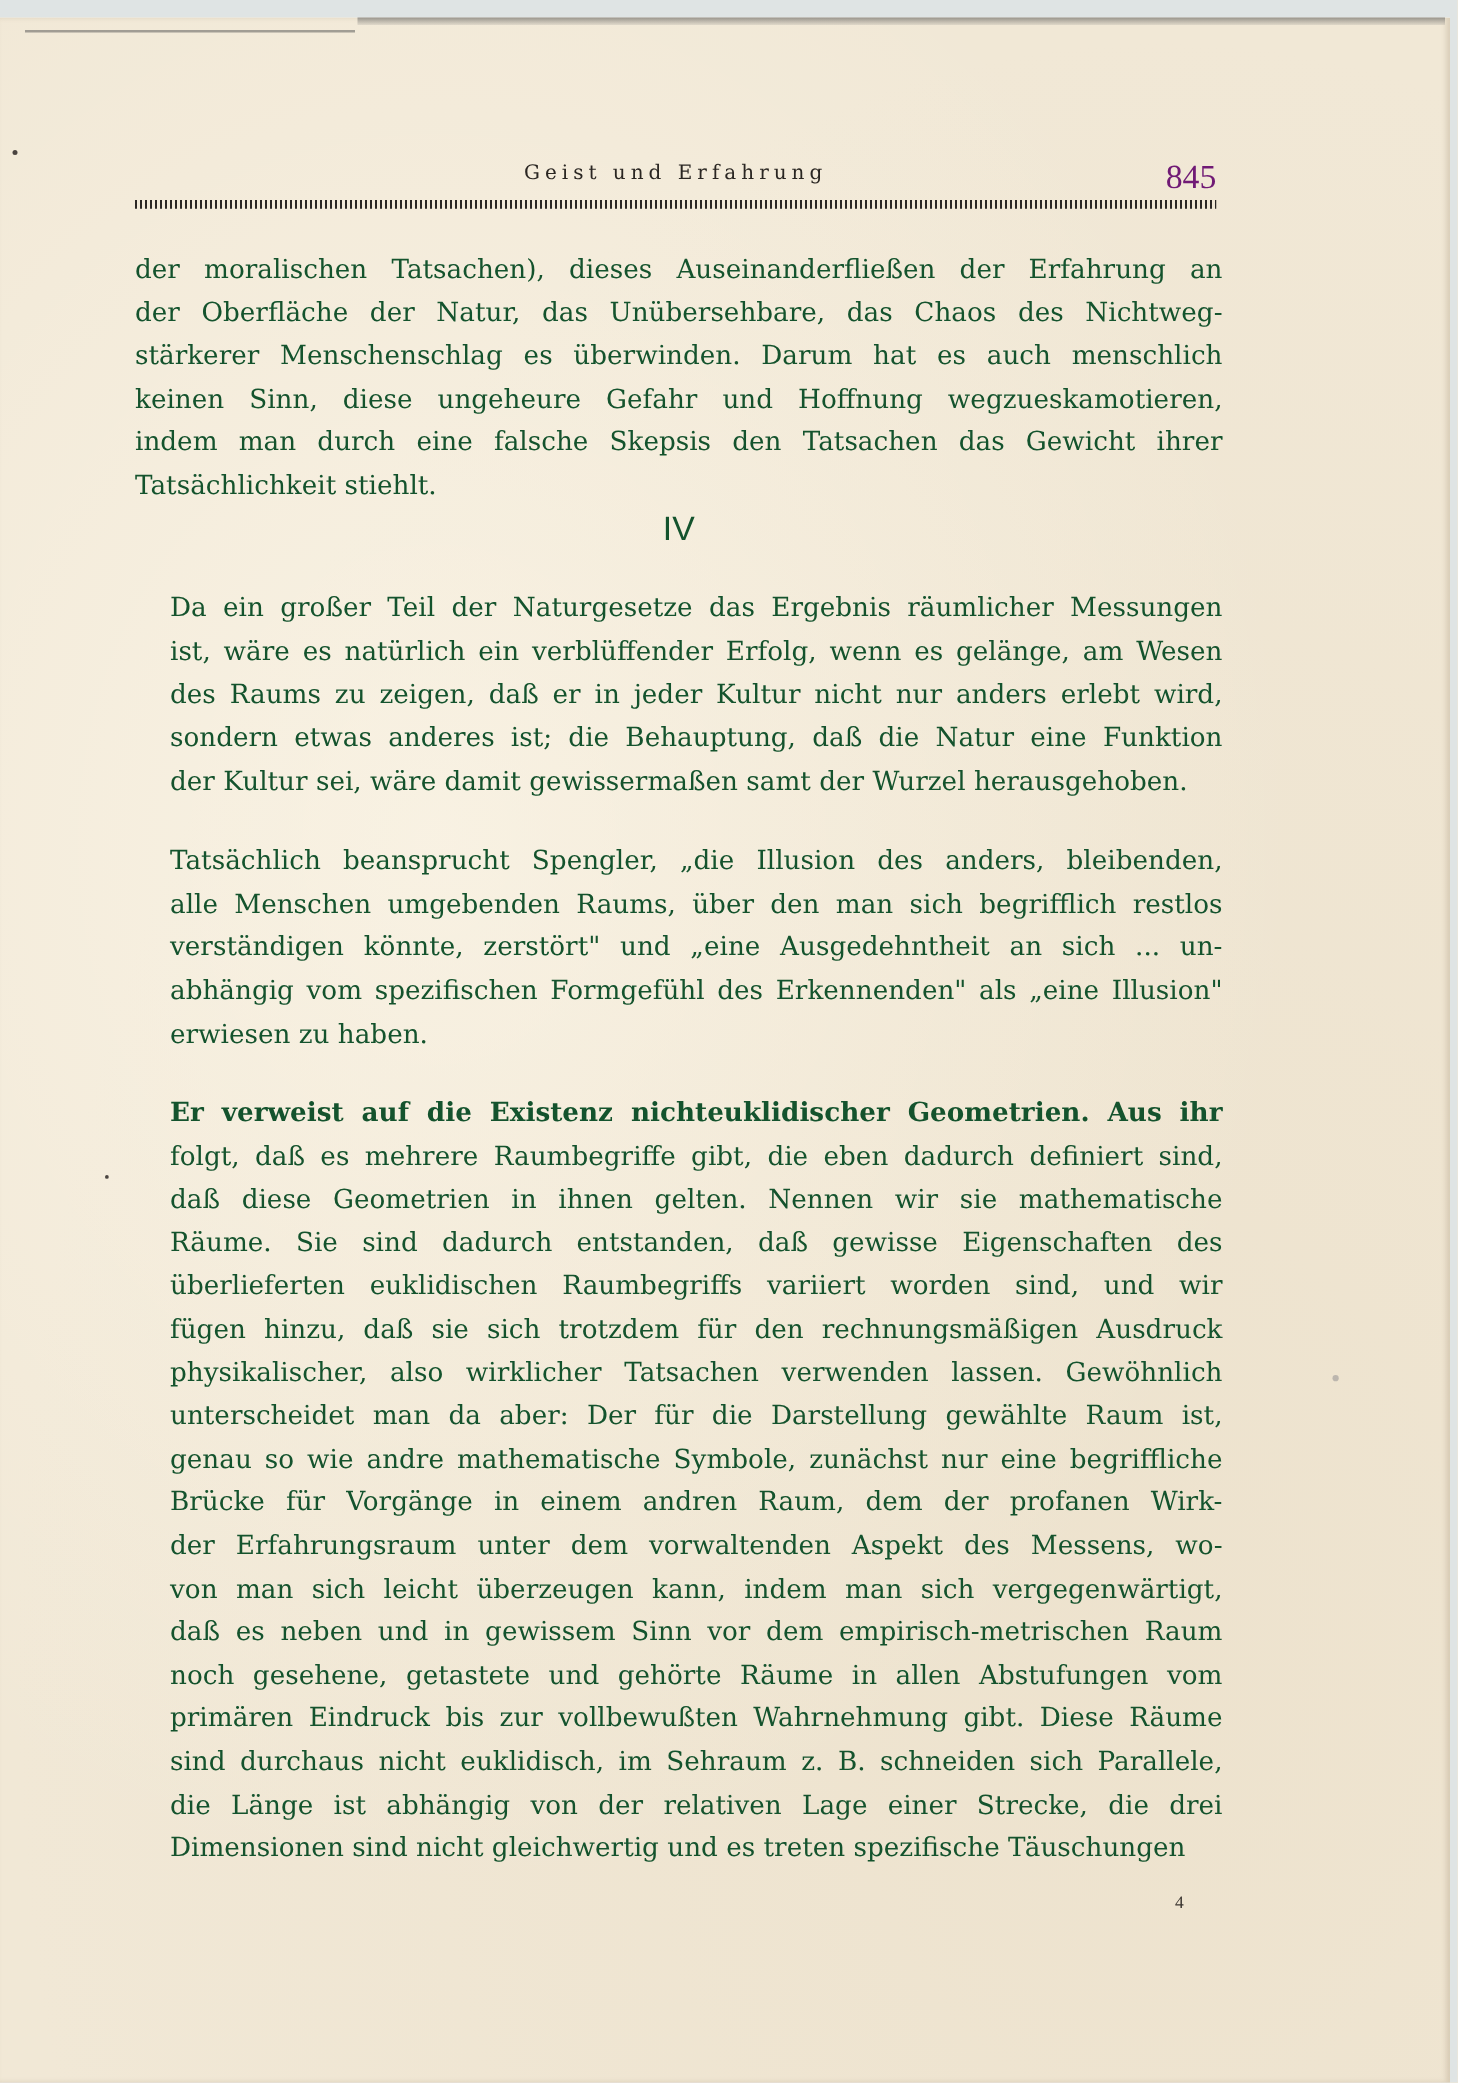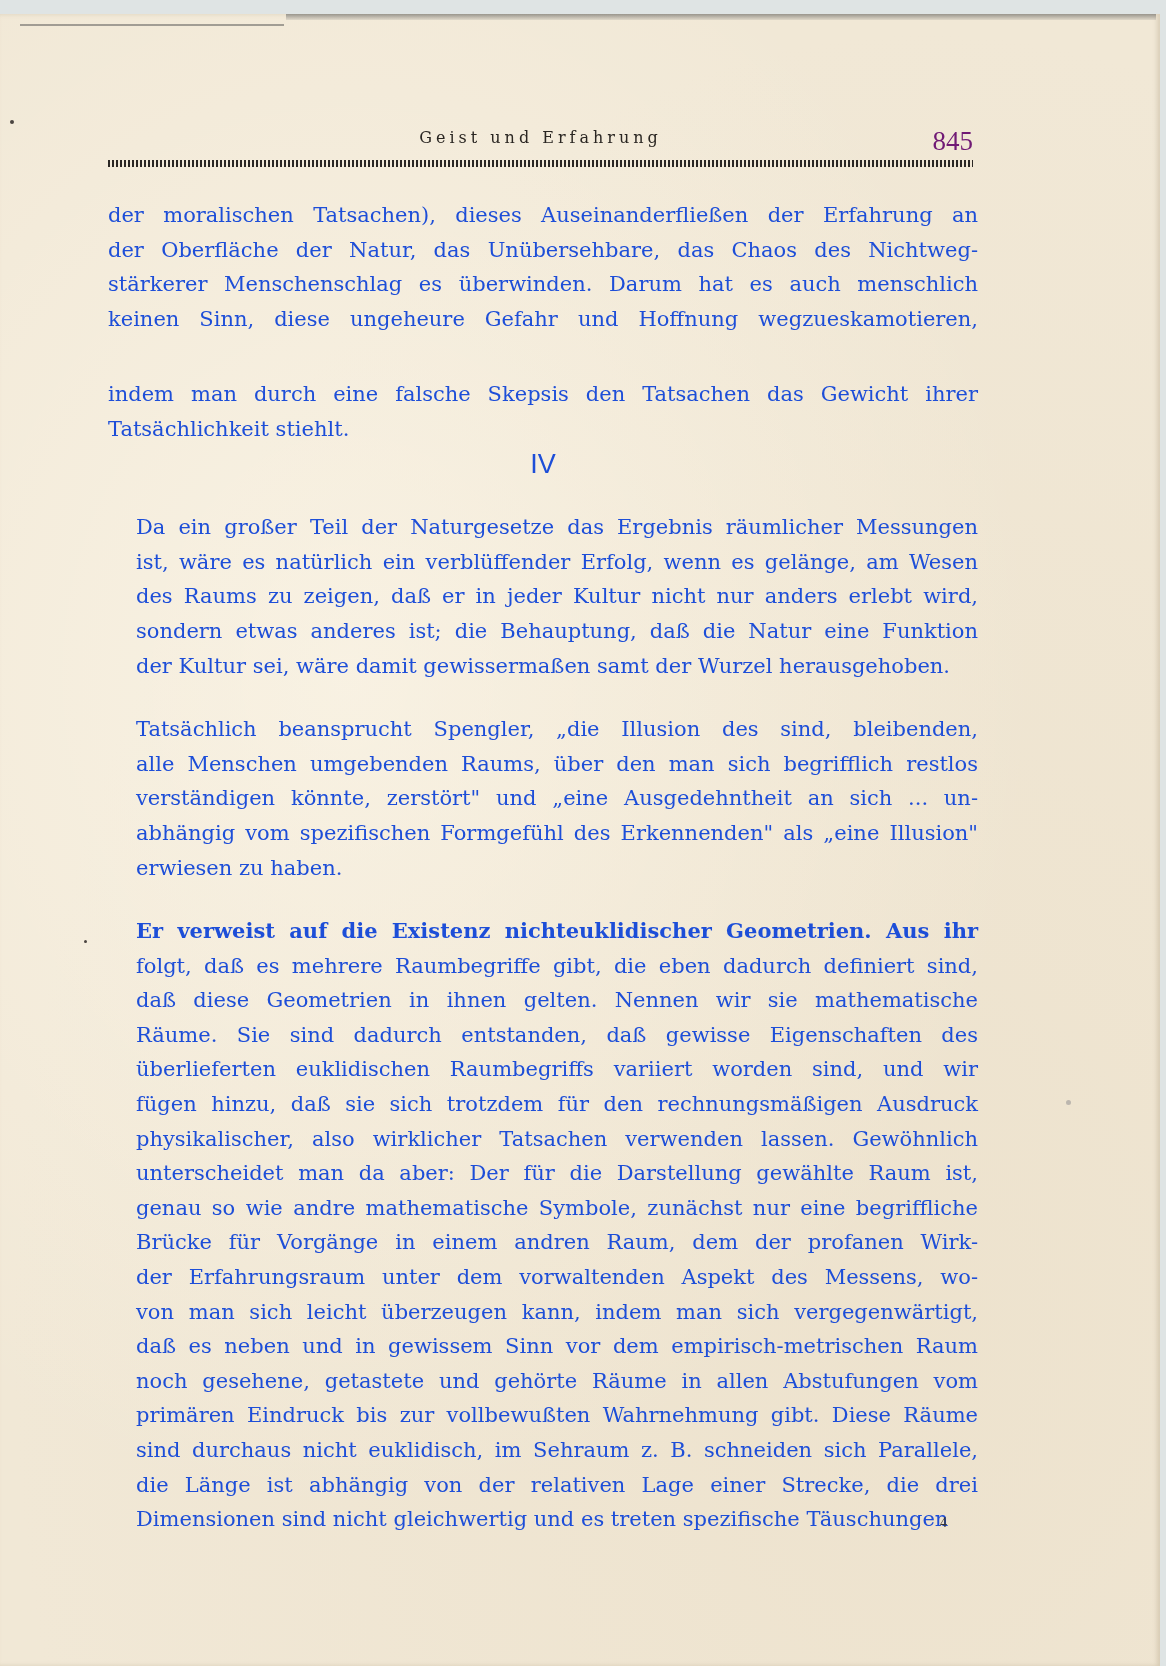--- a/index.html
+++ b/index.html
@@ -46,21 +46,21 @@
   }
   .rule {
     position: absolute; left: 0; right: 0; top: 32px; height: 7px;
     background: repeating-linear-gradient(to right, #2b2724 0px, #2b2724 2px, rgba(0,0,0,0) 2px, rgba(0,0,0,0) 4px);
   }
   .body-text {
     position: absolute; left: 108px; top: 198px; width: 870px;
     font-family: "DejaVu Serif", serif;
     font-size: 21px;
     line-height: 34.6px;
-    color: #1d4ed8;
+    color: #14532d;
     text-align: justify;
   }
   .body-text p { margin: 0; }
   .body-text p.indent { text-indent: 28px; margin-top: 29px; }
   .section-numeral {
     text-align: center;
     font-family: Liberation Sans, sans-serif;
     font-size: 27px;
     line-height: 34.6px;
   }
@@ -83,33 +83,33 @@
   <div class="page-number">845</div>
   <div class="rule"></div>
 </div>
 
 <div class="body-text">
   <p>
     <span style="display: block; text-align: justify; text-align-last: justify; white-space: nowrap;">der moralischen Tatsachen), dieses Auseinanderfließen der Erfahrung an</span>
     <span style="display: block; text-align: justify; text-align-last: justify; white-space: nowrap;">der Oberfläche der Natur, das Unübersehbare, das Chaos des Nichtweg-</span>
     <span style="display: block; text-align: justify; text-align-last: justify; white-space: nowrap;">stärkerer Menschenschlag es überwinden. Darum hat es auch menschlich</span>
     <span style="display: block; text-align: justify; text-align-last: justify; white-space: nowrap;">keinen Sinn, diese ungeheure Gefahr und Hoffnung wegzueskamotieren,</span>
-    <span style="display: block; text-align: justify; text-align-last: justify; white-space: nowrap; margin-top: 41px;">indem man durch eine falsche Skepsis den Tatsachen das Gewicht ihrer</span>
+    <span style="display: block; text-align: justify; text-align-last: justify; white-space: nowrap;">indem man durch eine falsche Skepsis den Tatsachen das Gewicht ihrer</span>
     <span style="display: block; text-align: justify; text-align-last: left; white-space: nowrap;">Tatsächlichkeit stiehlt.</span>
   </p>
   <p class="section-numeral">IV</p>
   <p class="indent">
     <span style="display: block; text-align: justify; text-align-last: justify; white-space: nowrap; text-indent: 28px;">Da ein großer Teil der Naturgesetze das Ergebnis räumlicher Messungen</span>
     <span style="display: block; text-align: justify; text-align-last: justify; white-space: nowrap;">ist, wäre es natürlich ein verblüffender Erfolg, wenn es gelänge, am Wesen</span>
     <span style="display: block; text-align: justify; text-align-last: justify; white-space: nowrap;">des Raums zu zeigen, daß er in jeder Kultur nicht nur anders erlebt wird,</span>
     <span style="display: block; text-align: justify; text-align-last: justify; white-space: nowrap;">sondern etwas anderes ist; die Behauptung, daß die Natur eine Funktion</span>
     <span style="display: block; text-align: justify; text-align-last: left; white-space: nowrap;">der Kultur sei, wäre damit gewissermaßen samt der Wurzel herausgehoben.</span>
   </p>
   <p class="indent">
-    <span style="display: block; text-align: justify; text-align-last: justify; white-space: nowrap; text-indent: 28px;">Tatsächlich beansprucht Spengler, „die Illusion des sind, bleibenden,</span>
+    <span style="display: block; text-align: justify; text-align-last: justify; white-space: nowrap; text-indent: 28px;">Tatsächlich beansprucht Spengler, „die Illusion des anders, bleibenden,</span>
     <span style="display: block; text-align: justify; text-align-last: justify; white-space: nowrap;">alle Menschen umgebenden Raums, über den man sich begrifflich restlos</span>
     <span style="display: block; text-align: justify; text-align-last: justify; white-space: nowrap;">verständigen könnte, zerstört" und „eine Ausgedehntheit an sich ... un-</span>
     <span style="display: block; text-align: justify; text-align-last: justify; white-space: nowrap;">abhängig vom spezifischen Formgefühl des Erkennenden" als „eine Illusion"</span>
     <span style="display: block; text-align: justify; text-align-last: left; white-space: nowrap;">erwiesen zu haben.</span>
   </p>
   <p class="indent">
     <span style="display: block; text-align: justify; text-align-last: justify; white-space: nowrap; text-indent: 28px; font-weight: bold;">Er verweist auf die Existenz nichteuklidischer Geometrien. Aus ihr</span>
     <span style="display: block; text-align: justify; text-align-last: justify; white-space: nowrap;">folgt, daß es mehrere Raumbegriffe gibt, die eben dadurch definiert sind,</span>
     <span style="display: block; text-align: justify; text-align-last: justify; white-space: nowrap;">daß diese Geometrien in ihnen gelten. Nennen wir sie mathematische</span>
     <span style="display: block; text-align: justify; text-align-last: justify; white-space: nowrap;">Räume. Sie sind dadurch entstanden, daß gewisse Eigenschaften des</span>

